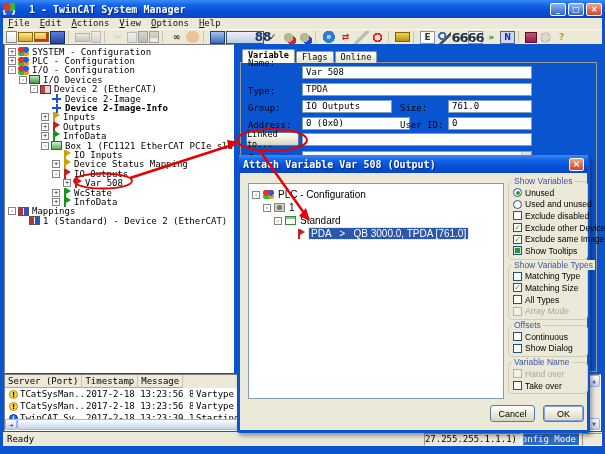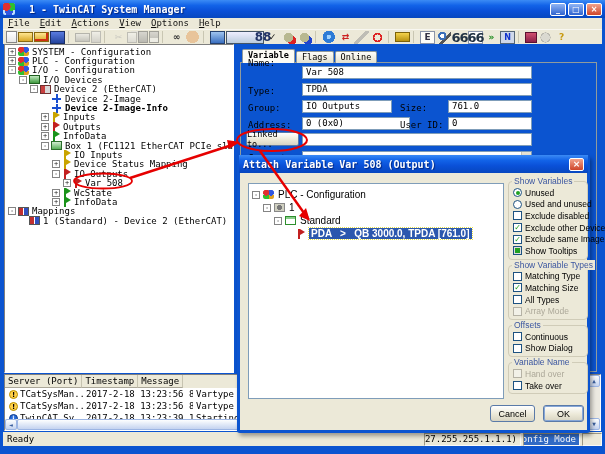--- a/index.html
+++ b/index.html
@@ -454,21 +454,21 @@
           <span class="ticon prj"></span>
           <span class="dlabel">1</span>
         </div>
 
         <div class="drow" style="margin-left: 22px;">
           <span class="exp minus"></span>
           <span class="ticon task"></span>
           <span class="dlabel">Standard</span>
         </div>
 
-        <div class="drow" style="margin-left: 33px; font-weight: bold;">
+        <div class="drow" style="margin-left: 33px;">
           <span class="exp none"></span>
           <span class="ticon flag flag-r"></span>
           <span class="dlabel selected">PDA   &gt;   QB 3000.0, TPDA [761.0]</span>
         </div>
 
     </div>
     <div class="dlg-right">
       <div class="grp">
         <span class="gcap">Show Variables</span>
         <div>

